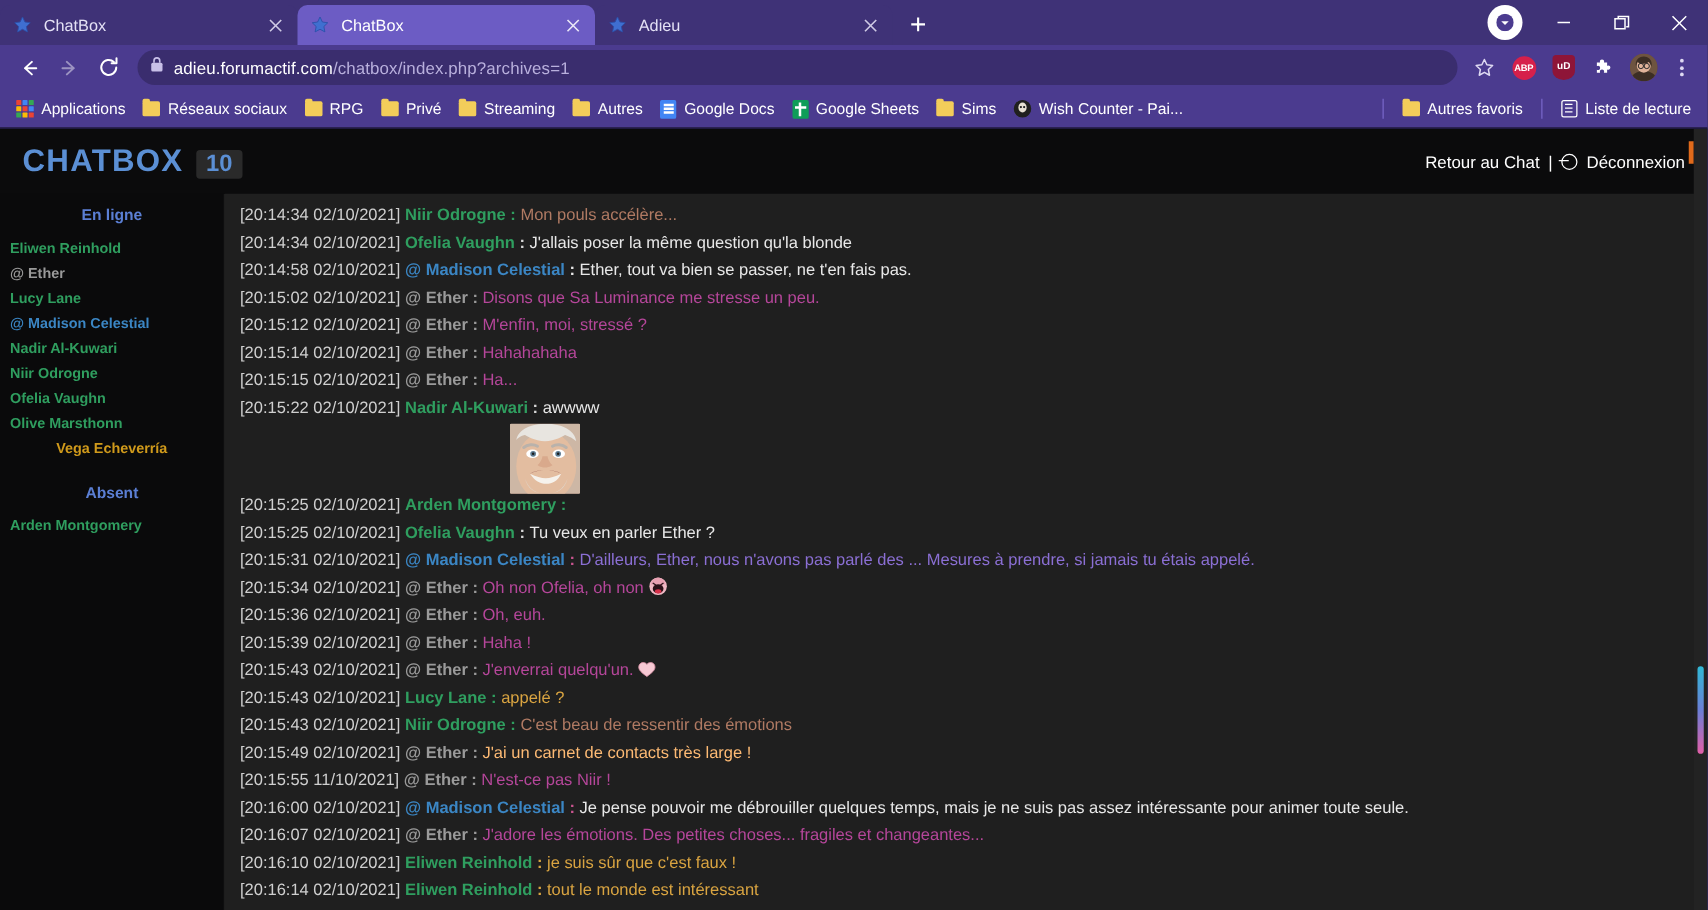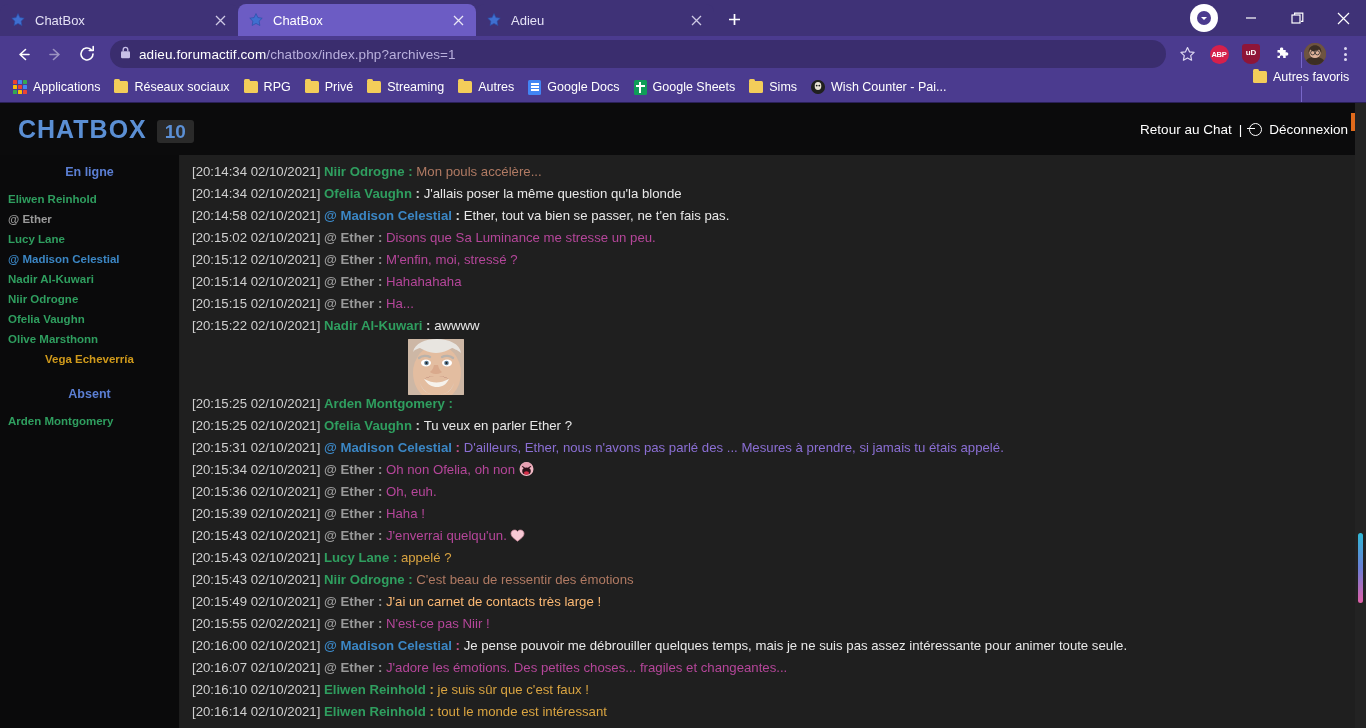--- a/index.html
+++ b/index.html
@@ -146,21 +146,21 @@
   }
   .gsheet-ic:after {
     content:''; position:absolute; left:2px; top:5.5px; width:9px;
     height:2px; background:#fff;
   }
   .wish-ic {
     width: 14px; height: 14px; border-radius: 50%; overflow: hidden;
     background: #2b2b2b; flex: 0 0 14px; position: relative;
   }
   .bm-right {
-    position: absolute; right: 6px; display: flex; align-items: center; gap: 0; flex-direction: column;
+    position: absolute; right: 6px; display: flex; align-items: center; gap: 0;
   }
   .bm-sep { width: 1px; height: 16px; background: #7867c9; margin: 0 8px; }
   .read-ic {
     width: 13px; height: 14px; border: 1.4px solid #ffffff; border-radius: 2px;
     flex: 0 0 13px; position: relative;
   }
   .read-ic:before {
     content: ''; position: absolute; left: 2.2px; top: 2px; width: 6px;
     height: 1.3px; background: #fff;
     box-shadow: 0 3px 0 #fff, 0 6px 0 #fff;
@@ -546,21 +546,21 @@
                   <path d="M4.2 6.4l2.4 1.6M12.8 6.4l-2.4 1.6" stroke="#2b1018" stroke-width="1.1" fill="none"></path>
                 </svg></span></div>
             <div class="msg"><span class="ts">[20:15:36 02/10/2021] </span><span class="user" style="color: rgb(154, 154, 154);">@ Ether </span><span class="colon" style="color: rgb(154, 154, 154);">: </span><span class="body" style="color: rgb(181, 70, 154);">Oh, euh.</span></div>
             <div class="msg"><span class="ts">[20:15:39 02/10/2021] </span><span class="user" style="color: rgb(154, 154, 154);">@ Ether </span><span class="colon" style="color: rgb(154, 154, 154);">: </span><span class="body" style="color: rgb(181, 70, 154);">Haha !</span></div>
             <div class="msg"><span class="ts">[20:15:43 02/10/2021] </span><span class="user" style="color: rgb(154, 154, 154);">@ Ether </span><span class="colon" style="color: rgb(154, 154, 154);">: </span><span class="body" style="color: rgb(181, 70, 154);">J'enverrai quelqu'un.</span><span class="emo"><svg width="15" height="15" viewBox="0 0 15 15">
                   <path d="M7.5 13.2C3.4 10.2 1 8.3 1 5.6 1 3.5 2.6 2 4.6 2c1.2 0 2.3.6 2.9 1.5C8.1 2.6 9.2 2 10.4 2 12.4 2 14 3.5 14 5.6c0 2.7-2.4 4.6-6.5 7.6z" fill="#f7c9d4" stroke="#d68fa4" stroke-width=".7"></path>
                 </svg></span></div>
             <div class="msg"><span class="ts">[20:15:43 02/10/2021] </span><span class="user" style="color: rgb(47, 158, 95);">Lucy Lane </span><span class="colon" style="color: rgb(47, 158, 95);">: </span><span class="body" style="color: rgb(217, 164, 65);">appelé ?</span></div>
             <div class="msg"><span class="ts">[20:15:43 02/10/2021] </span><span class="user" style="color: rgb(47, 158, 95);">Niir Odrogne </span><span class="colon" style="color: rgb(47, 158, 95);">: </span><span class="body" style="color: rgb(176, 122, 99);">C'est beau de ressentir des émotions</span></div>
             <div class="msg"><span class="ts">[20:15:49 02/10/2021] </span><span class="user" style="color: rgb(154, 154, 154);">@ Ether </span><span class="colon" style="color: rgb(154, 154, 154);">: </span><span class="body" style="color: #fdba74;">J'ai un carnet de contacts très large !</span></div>
-            <div class="msg"><span class="ts">[20:15:55 02/02/2021] </span><span class="user" style="color: rgb(154, 154, 154);">@ Ether </span><span class="colon" style="color: rgb(154, 154, 154);">: </span><span class="body" style="color: rgb(181, 70, 154);">N'est-ce pas Niir !</span></div>
+            <div class="msg"><span class="ts">[20:15:55 11/10/2021] </span><span class="user" style="color: rgb(154, 154, 154);">@ Ether </span><span class="colon" style="color: rgb(154, 154, 154);">: </span><span class="body" style="color: rgb(181, 70, 154);">N'est-ce pas Niir !</span></div>
             <div class="msg"><span class="ts">[20:16:00 02/10/2021] </span><span class="user" style="color: rgb(59, 134, 196);">@ Madison Celestial </span><span class="colon" style="color: rgb(201, 84, 143);">: </span><span class="body" style="color: rgb(232, 232, 232);">Je pense pouvoir me débrouiller quelques temps, mais je ne suis pas assez intéressante pour animer toute seule.</span></div>
             <div class="msg"><span class="ts">[20:16:07 02/10/2021] </span><span class="user" style="color: rgb(154, 154, 154);">@ Ether </span><span class="colon" style="color: rgb(154, 154, 154);">: </span><span class="body" style="color: rgb(181, 70, 154);">J'adore les émotions. Des petites choses... fragiles et changeantes...</span></div>
             <div class="msg"><span class="ts">[20:16:10 02/10/2021] </span><span class="user" style="color: rgb(47, 158, 95);">Eliwen Reinhold </span><span class="colon" style="color: rgb(215, 164, 65);">: </span><span class="body" style="color: rgb(217, 164, 65);">je suis sûr que c'est faux !</span></div>
             <div class="msg"><span class="ts">[20:16:14 02/10/2021] </span><span class="user" style="color: rgb(47, 158, 95);">Eliwen Reinhold </span><span class="colon" style="color: rgb(215, 164, 65);">: </span><span class="body" style="color: rgb(217, 164, 65); margin-top: 24px;">tout le monde est intéressant</span></div>
           </div>
       </div>
     </div>
 
     <div class="orange-mark"></div>
     <div class="page-scroll">

